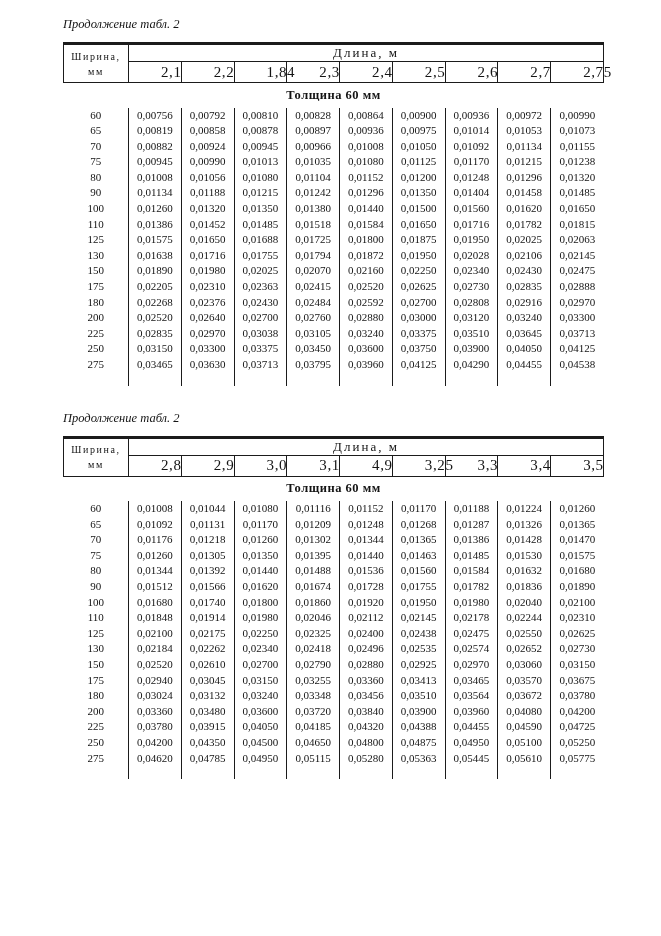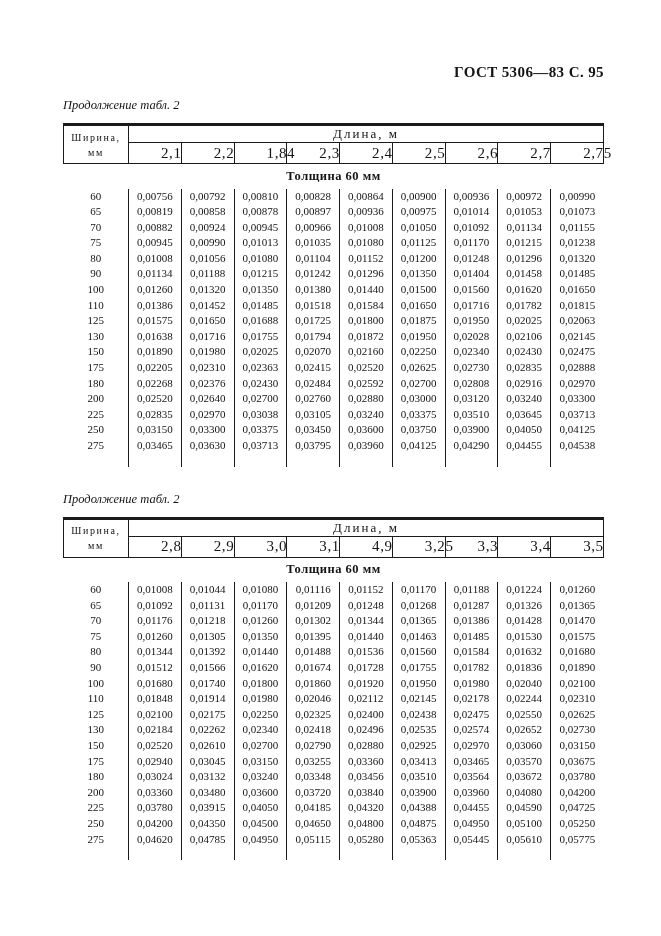--- a/index.html
+++ b/index.html
@@ -74,21 +74,20 @@
     border-right: 1px solid #1b1b1b;
   }
   tbody.data td:last-child { border-right: none; }
   tbody.data tr.tail td { height: 13px; }
 </style>
 </head>
 <body>
 
 <div class="page">
 
-  <div class="doc-header">ГОСТ 5306—83 С. 95</div>
 
   <section class="sec1">
     <div class="cont-note">Продолжение табл. 2</div>
     <table class="gost-table">
       <colgroup>
           <col class="c-w">
           <col span="9" class="c-v">
         </colgroup>
       <thead>
         <tr>

